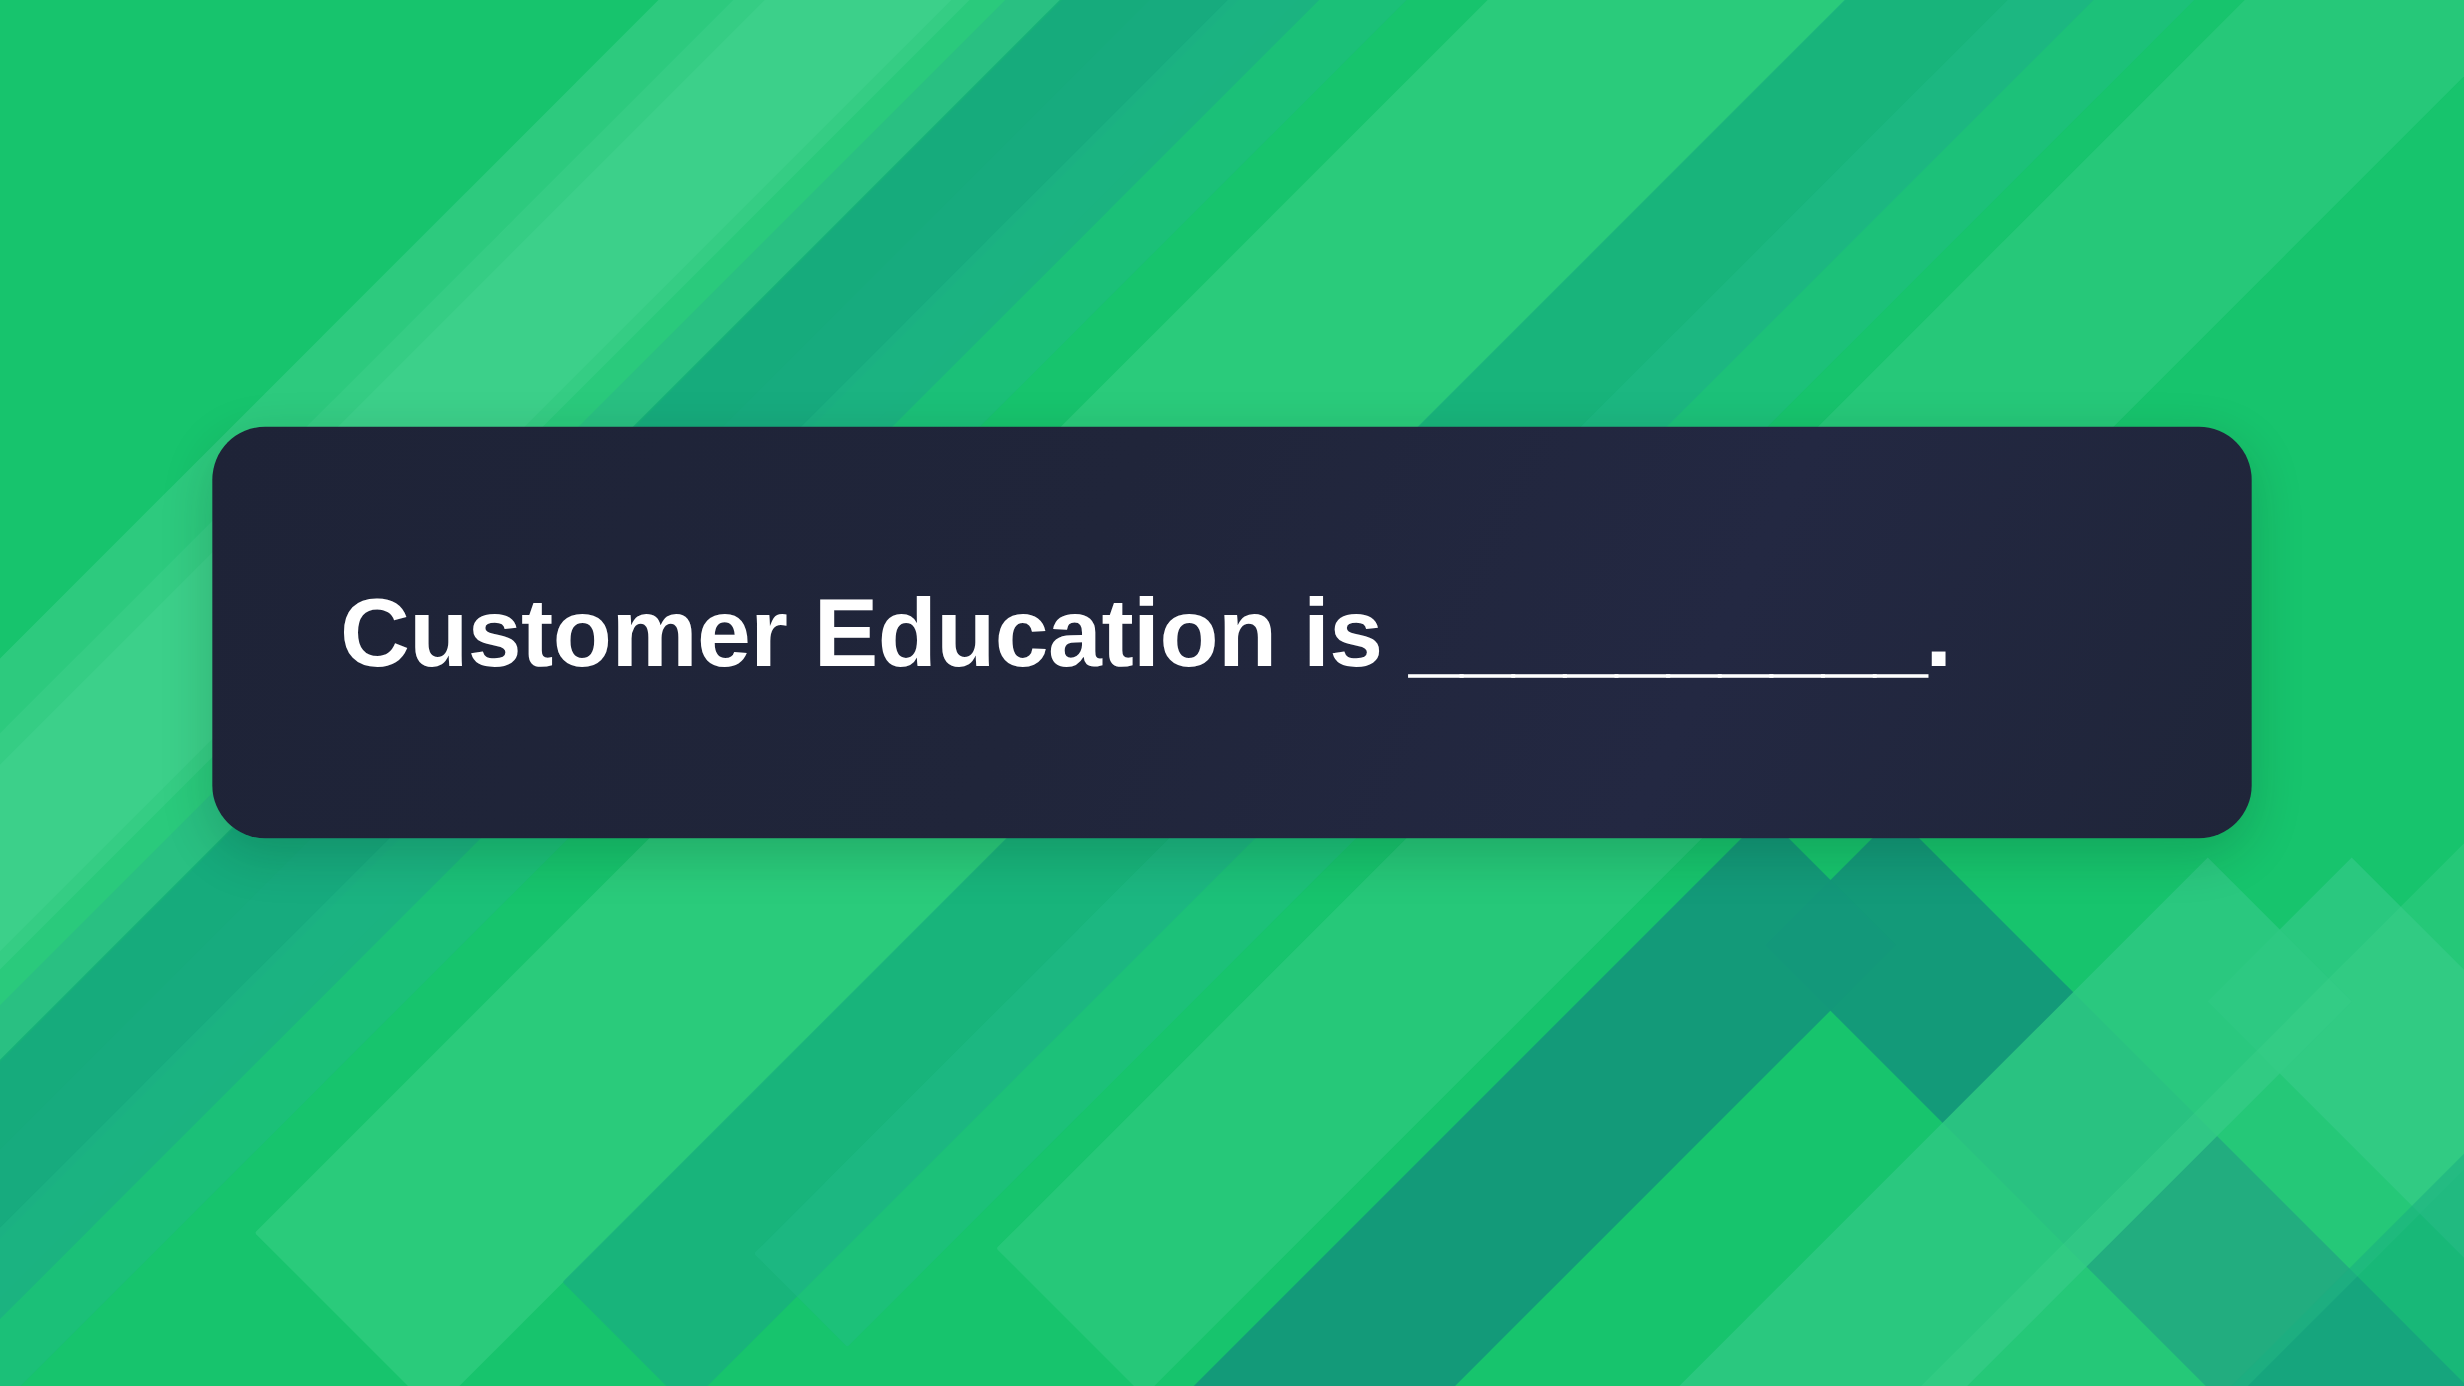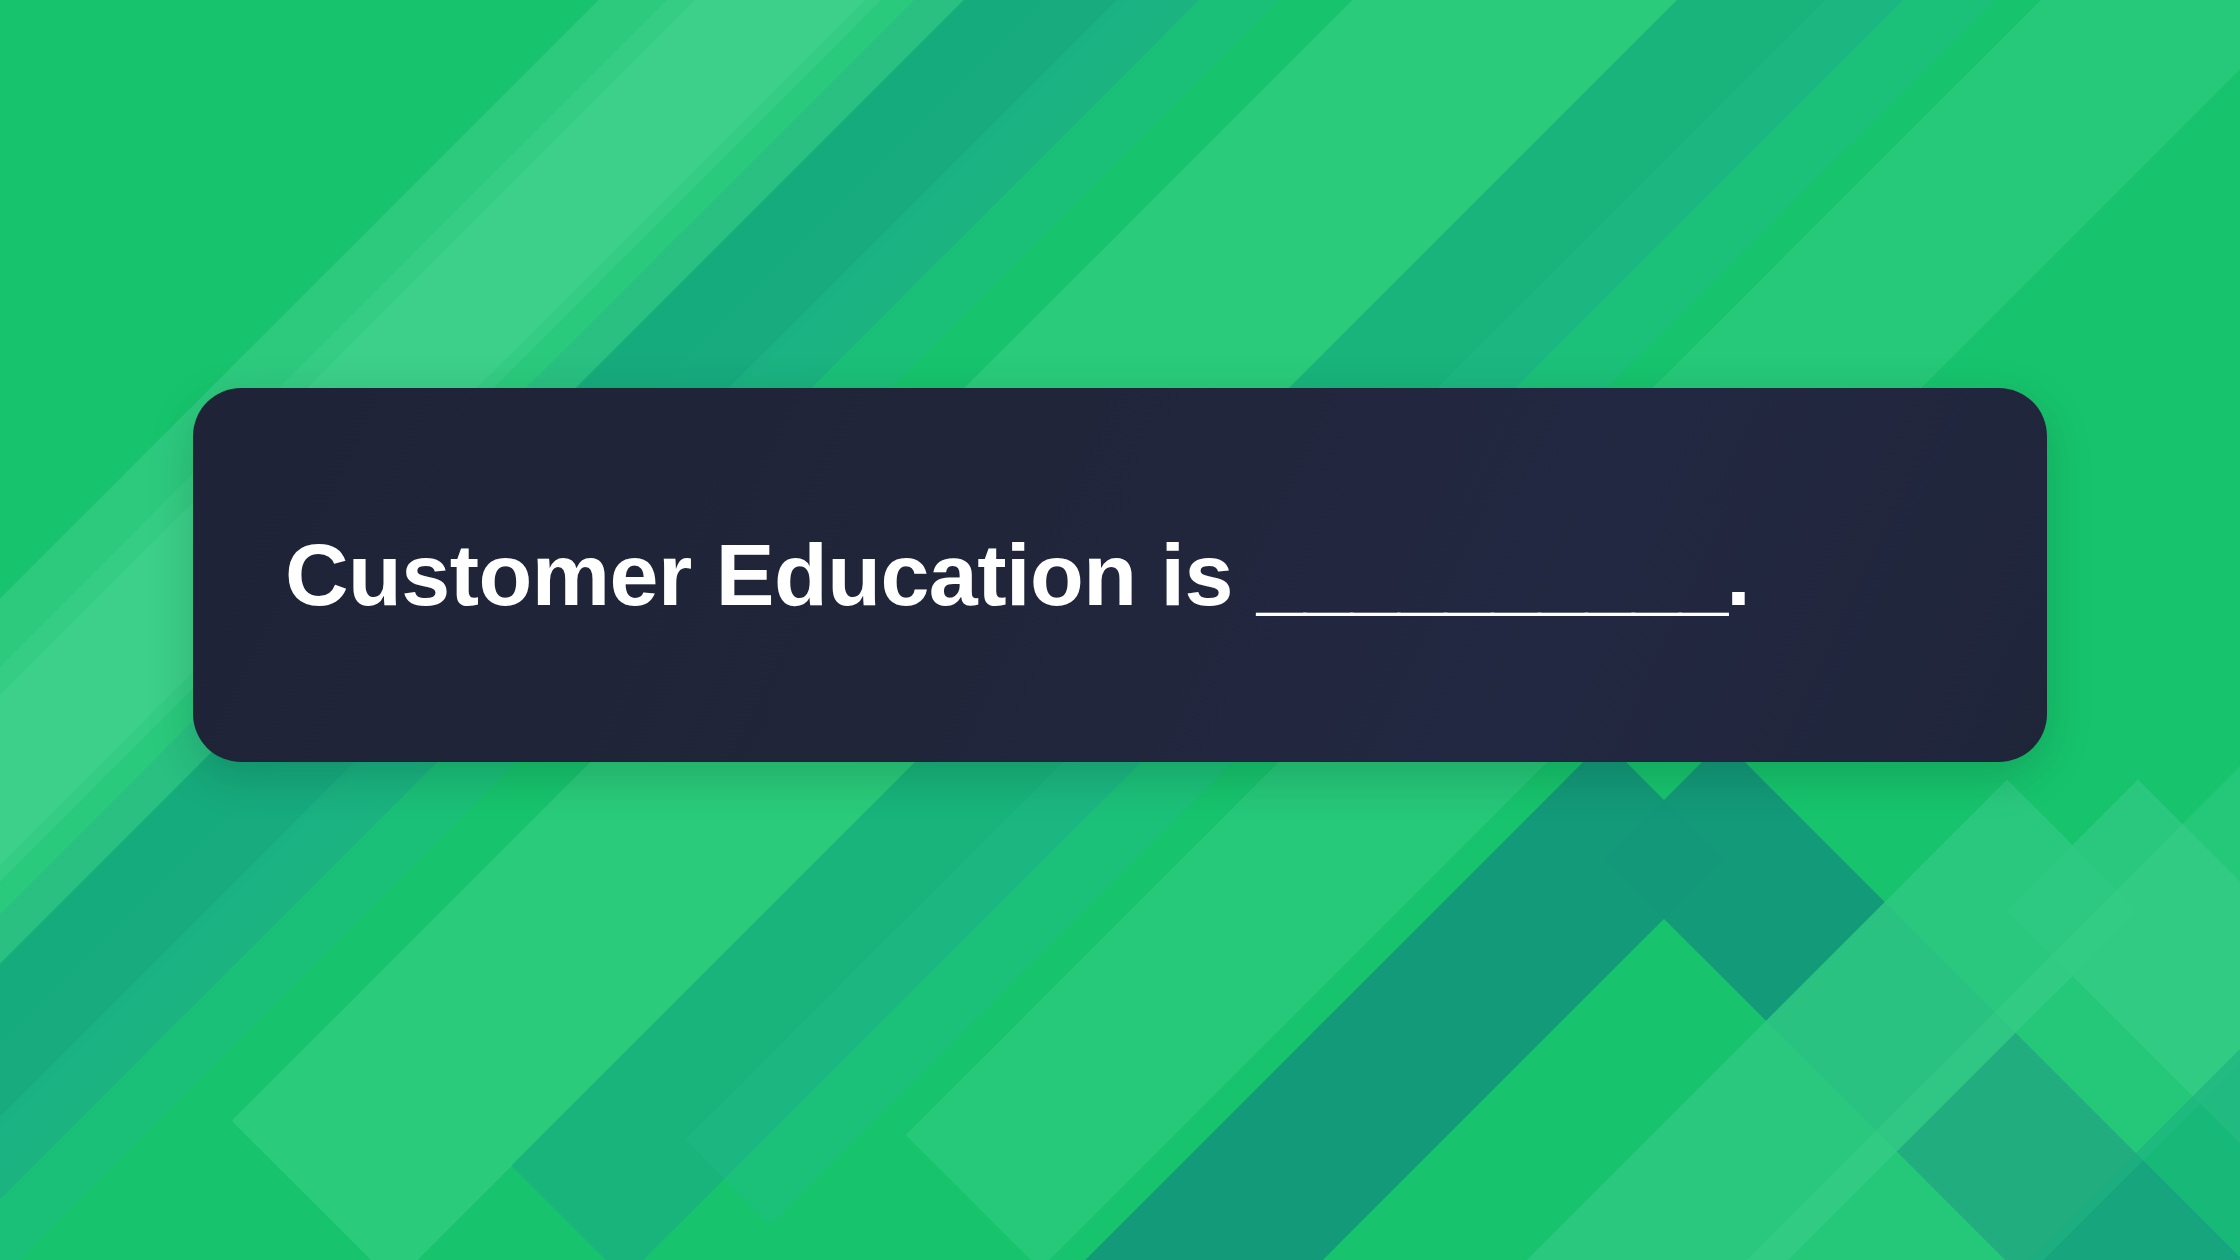--- a/index.html
+++ b/index.html
@@ -59,21 +59,21 @@
     border-radius: 48px;
     background: linear-gradient(115deg, #1E2337 0%, #20253A 42%, #232842 72%, #1F2539 100%);
     box-shadow: 0 14px 46px rgba(8, 28, 18, 0.18);
     display: flex;
     align-items: center;
     overflow: hidden;
   }
 
   #quote-text {
     margin: 0;
-    padding: 0 0 0 92px;
+    padding: 0 0 0 116px;
     color: #ffffff;
     font-size: 88px;
     line-height: 1.12;
     font-weight: 700;
     letter-spacing: -0.5px;
     white-space: nowrap;
   }
 
   #quote-text .blank {
     letter-spacing: -2px;

